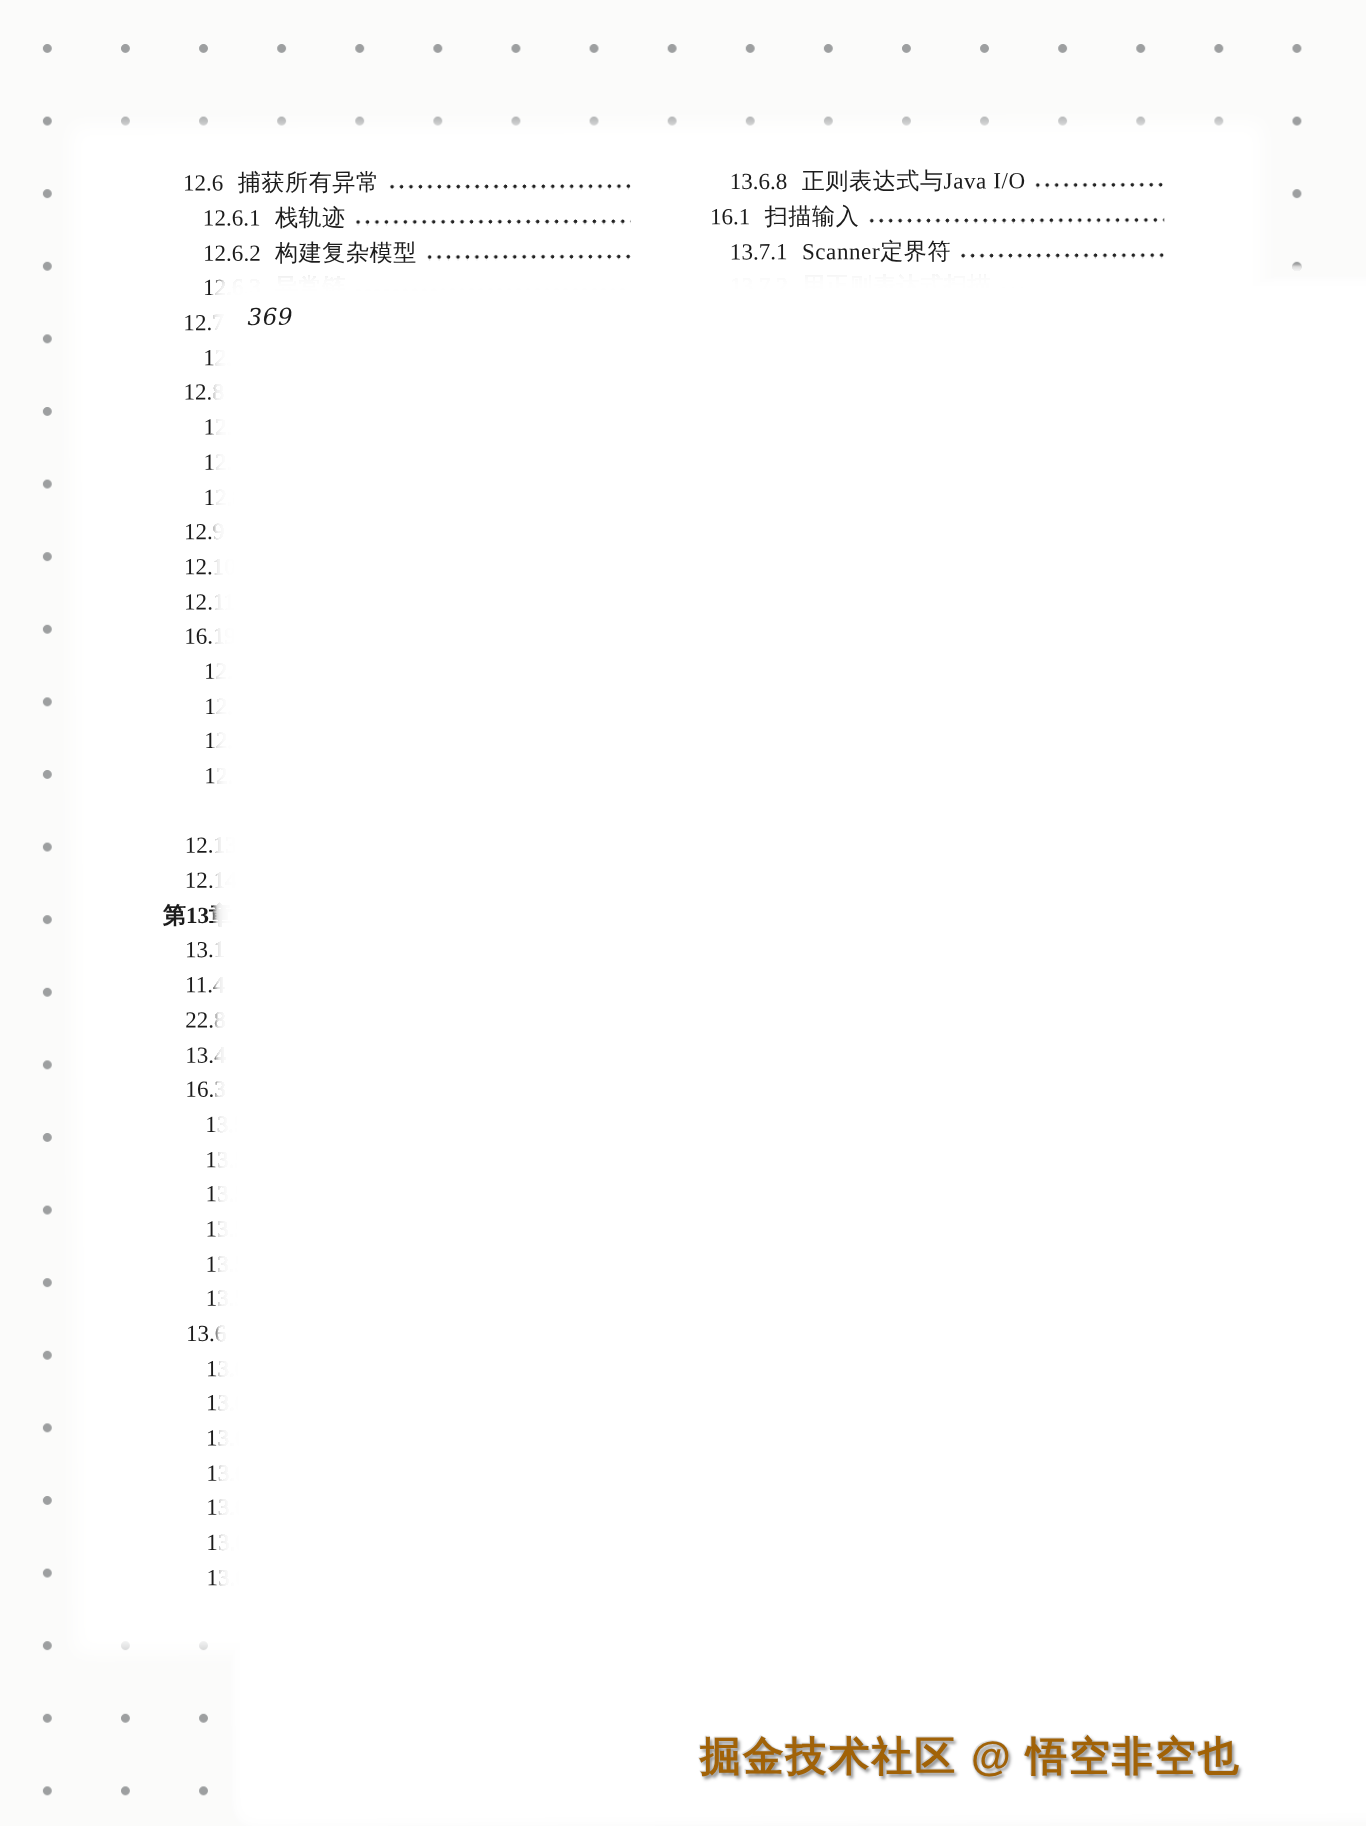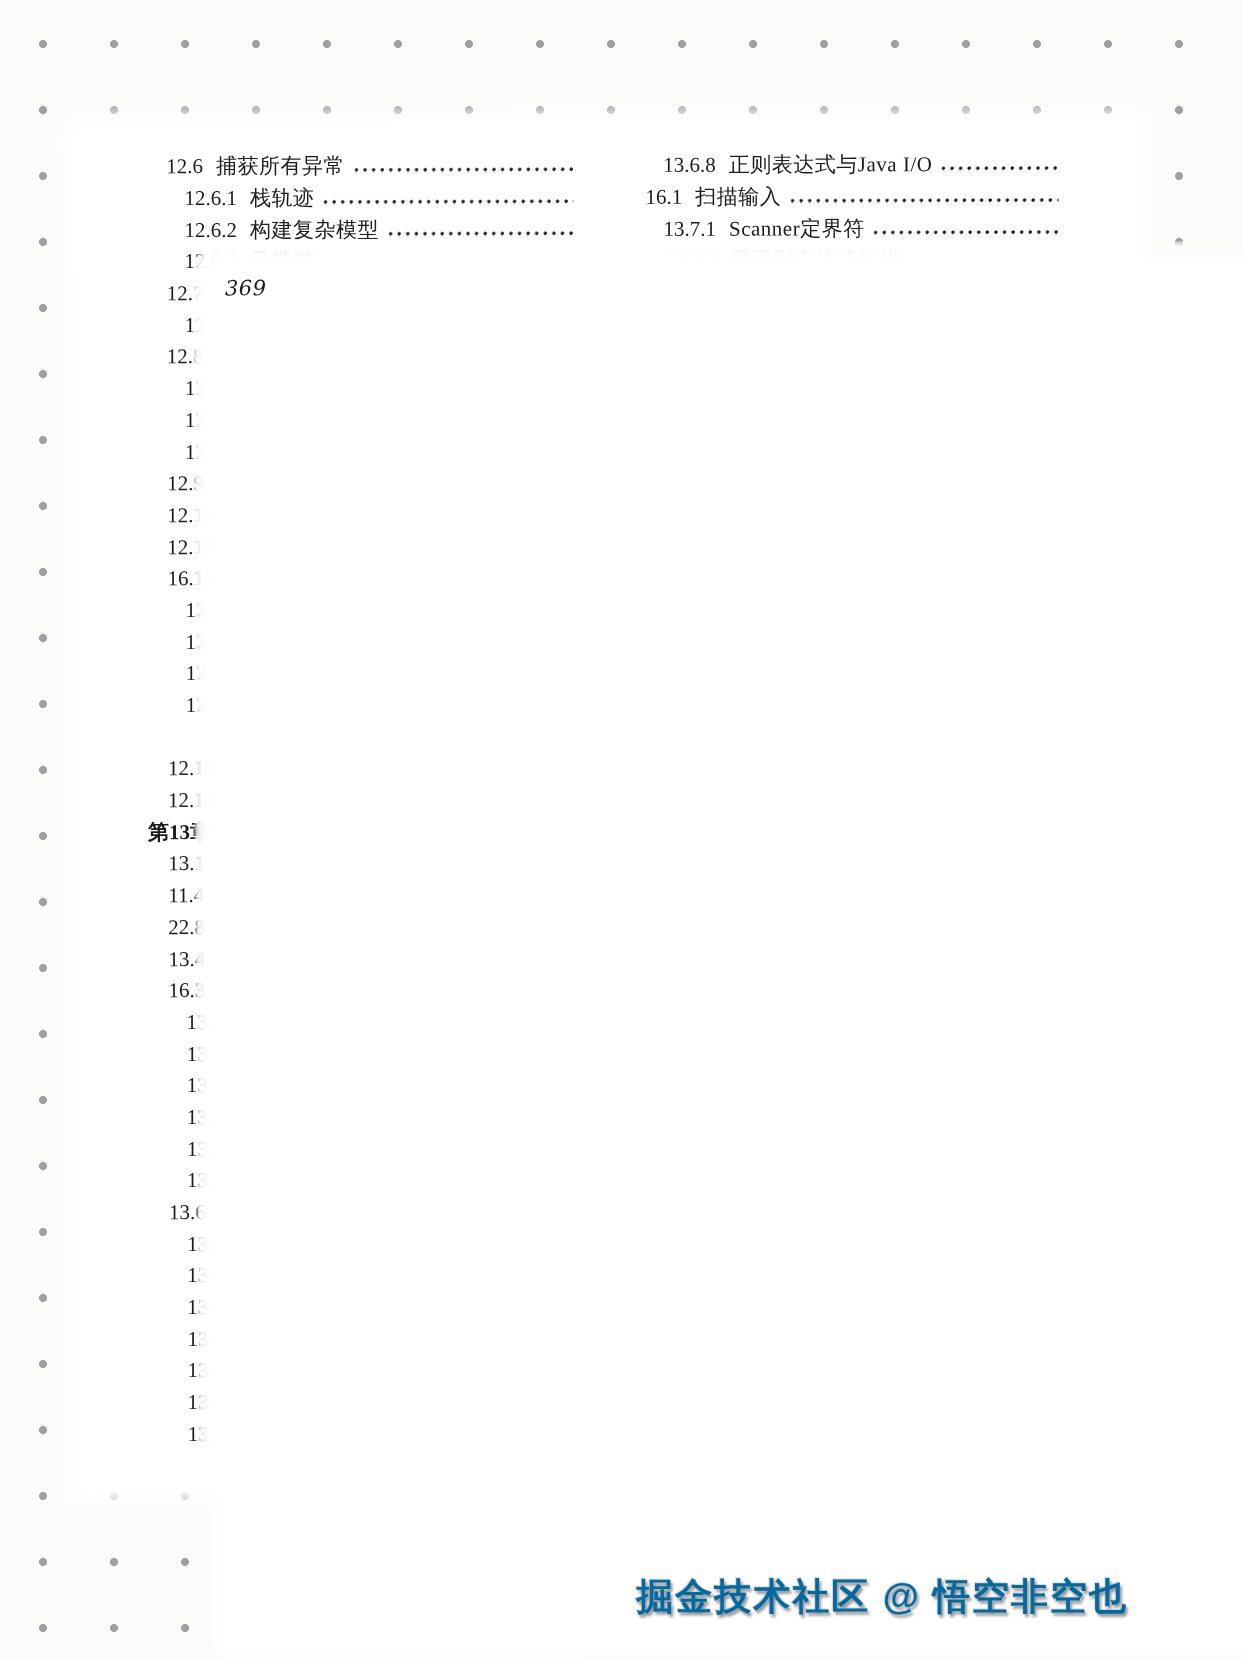--- a/index.html
+++ b/index.html
@@ -53,21 +53,21 @@
   }
   .toc-row.lv-ch{font-weight:700;}
   .toc-row.lv-ch .title{margin-left:18px;}
   .toc-row.lv-s1{padding-left:20px;align-items:center;}
   .toc-row.lv-s2{padding-left:38px;}
   .toc-row.lv-cont{padding-left:114px;}
   .footer-mark{
     position:absolute;right:114px;top:1572px;z-index:2;
     font-family:"Liberation Sans","DejaVu Sans",sans-serif;
     font-size:37px;font-weight:700;letter-spacing:2px;
-    color:#0369a1;
+    color:#a16207;
     text-shadow:2px 3px 3px #909090, -1px -1px 1px #d6d6d6, 0 0 1px #b5b5b5;
   }
 </style>
 </head>
 <body>
 
 <div class="page">
   <div class="watermark"></div>
   <div class="toc">
     <div class="toc-col left" id="col-left">

